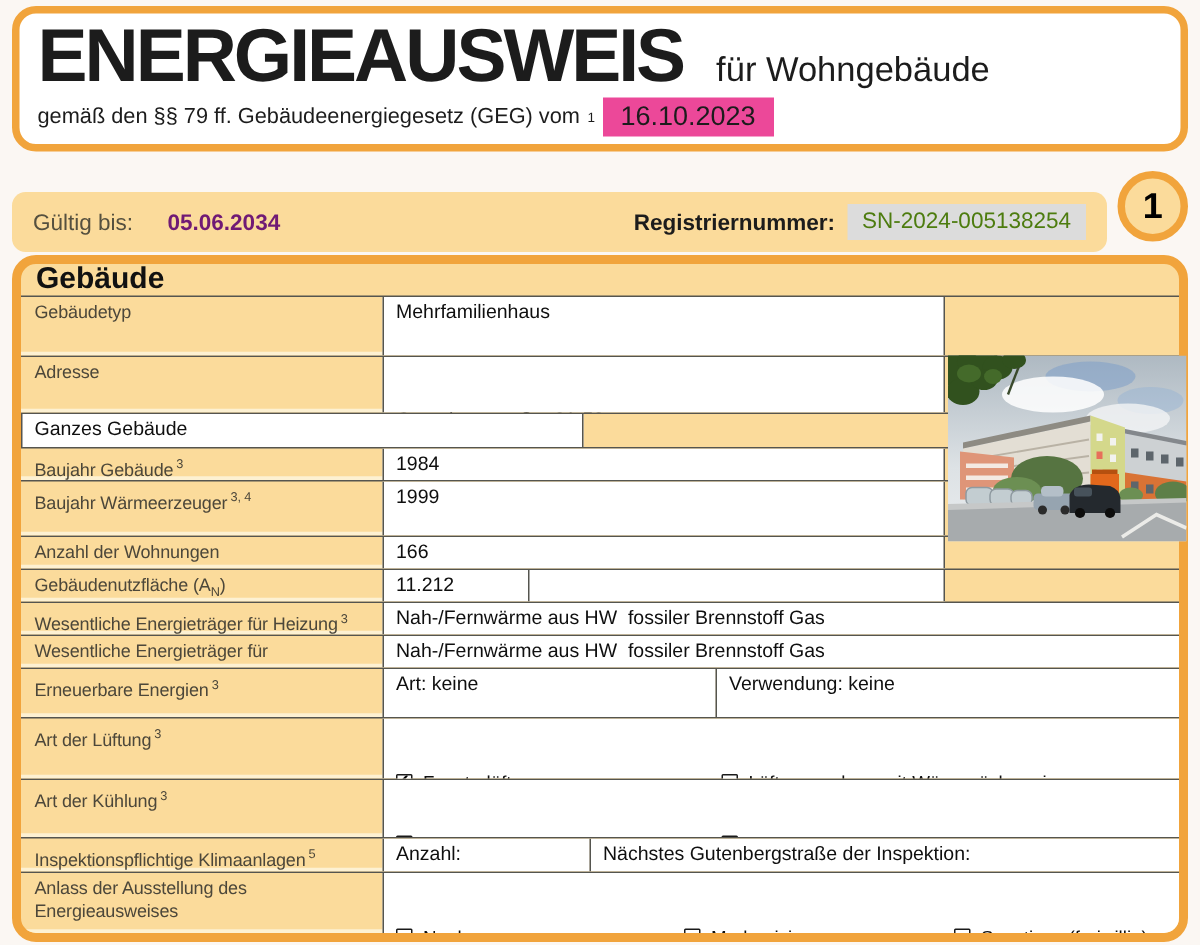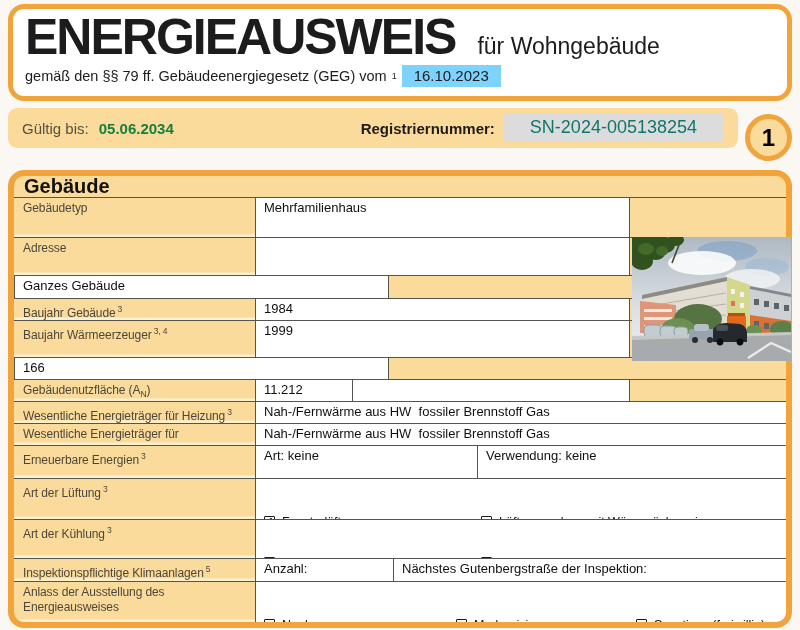--- a/index.html
+++ b/index.html
@@ -7,31 +7,31 @@
   body { font-family:"Liberation Sans","DejaVu Sans",sans-serif; }
   .sheet { position:relative; width:800px; height:630px; background:#fbf7f3; overflow:hidden; }
 
   
   .header-box { position:absolute; left:8px; top:4px; width:784px; height:97px;
     background:#ffffff; border:5px solid #F1A43C; border-radius:16px; padding:1px 12px 0; }
   .title-line { display:flex; align-items:baseline; gap:22px; }
   .main-title { font-size:50px; font-weight:bold; letter-spacing:-2px; color:#1c1c1c; line-height:54px; white-space:nowrap; }
   .sub-title { font-size:23px; font-weight:normal; color:#1c1c1c; }
   .law-line { display:flex; align-items:center; gap:5px; font-size:14.5px; color:#1c1c1c; margin-top:1px; }
-  .graybox { background:#7dd3fc; padding:2px 12px 3px; font-size:15px; color:#1c1c1c; min-width:96px; }
+  .graybox { background:#ec4899; padding:2px 12px 3px; font-size:18px; color:#1c1c1c; min-width:96px; }
   sup.s1 { font-size:9px; vertical-align:super; }
 
   
-  .validity-bar { position:absolute; left:8px; top:108px; width:730px; height:40px;
+  .validity-bar { position:absolute; left:8px; top:128px; width:730px; height:40px;
     background:#FBDB9B; border-radius:9px; display:flex; align-items:center; padding:0 14px; font-size:15px; }
   .v-label { color:#55503f; }
-  .v-date { font-weight:bold; color:#15803d; margin-left:10px; }
+  .v-date { font-weight:bold; color:#701a75; margin-left:23px; }
   .reg-group { margin-left:auto; display:flex; align-items:center; }
   .reg-label { font-weight:bold; color:#1c1c1c; }
-  .reg-box { background:#dcdcdc; padding:3px 27px 4px; margin-left:8px; font-size:18px; color:#0f766e; }
+  .reg-box { background:#dcdcdc; padding:3px 10px 4px; margin-left:8px; font-size:15px; color:#4d7c0f; }
 
   .page-circle { position:absolute; left:745px; top:114px; width:47px; height:47px;
     border:5px solid #F1A43C; border-radius:50%; background:#FBDB9B;
     display:flex; align-items:center; justify-content:center; font-size:24px; font-weight:bold; color:#000; }
 
   
   .section { position:absolute; left:8px; top:170px; width:784px; height:458px;
     border:6px solid #F1A43C; border-radius:16px; background:#FBDB9B; overflow:hidden; }
   .sec-title { font-size:20px; font-weight:bold; color:#111; margin:0 0 0 10px; height:21px; line-height:21px; }
   .tbl { border-top:1.5px solid #55554f; }
@@ -118,20 +118,21 @@
 
       <div class="row" style="height:37px">
         <div class="lbl">
           <span>Baujahr Wärmeerzeuger</span><span class="sup">3, 4</span>
         </div>
         <div class="val short">1999</div>
         <div class="fill"></div>
       </div>
 
       <div class="row" style="height:22px">
+        <div class="lbl">Anzahl der Wohnungen</div>
         <div class="val short">166</div>
         <div class="fill"></div>
       </div>
 
       <div class="row" style="height:22px">
         <div class="lbl">
           <span>Gebäudenutzfläche (A</span><span class="subn">N</span><span>)</span>
         </div>
         <div class="val" style="flex:0 0 97px">11.212</div>
         <div class="val" style="flex:0 0 278px;border-right:1.5px solid #55554f">

